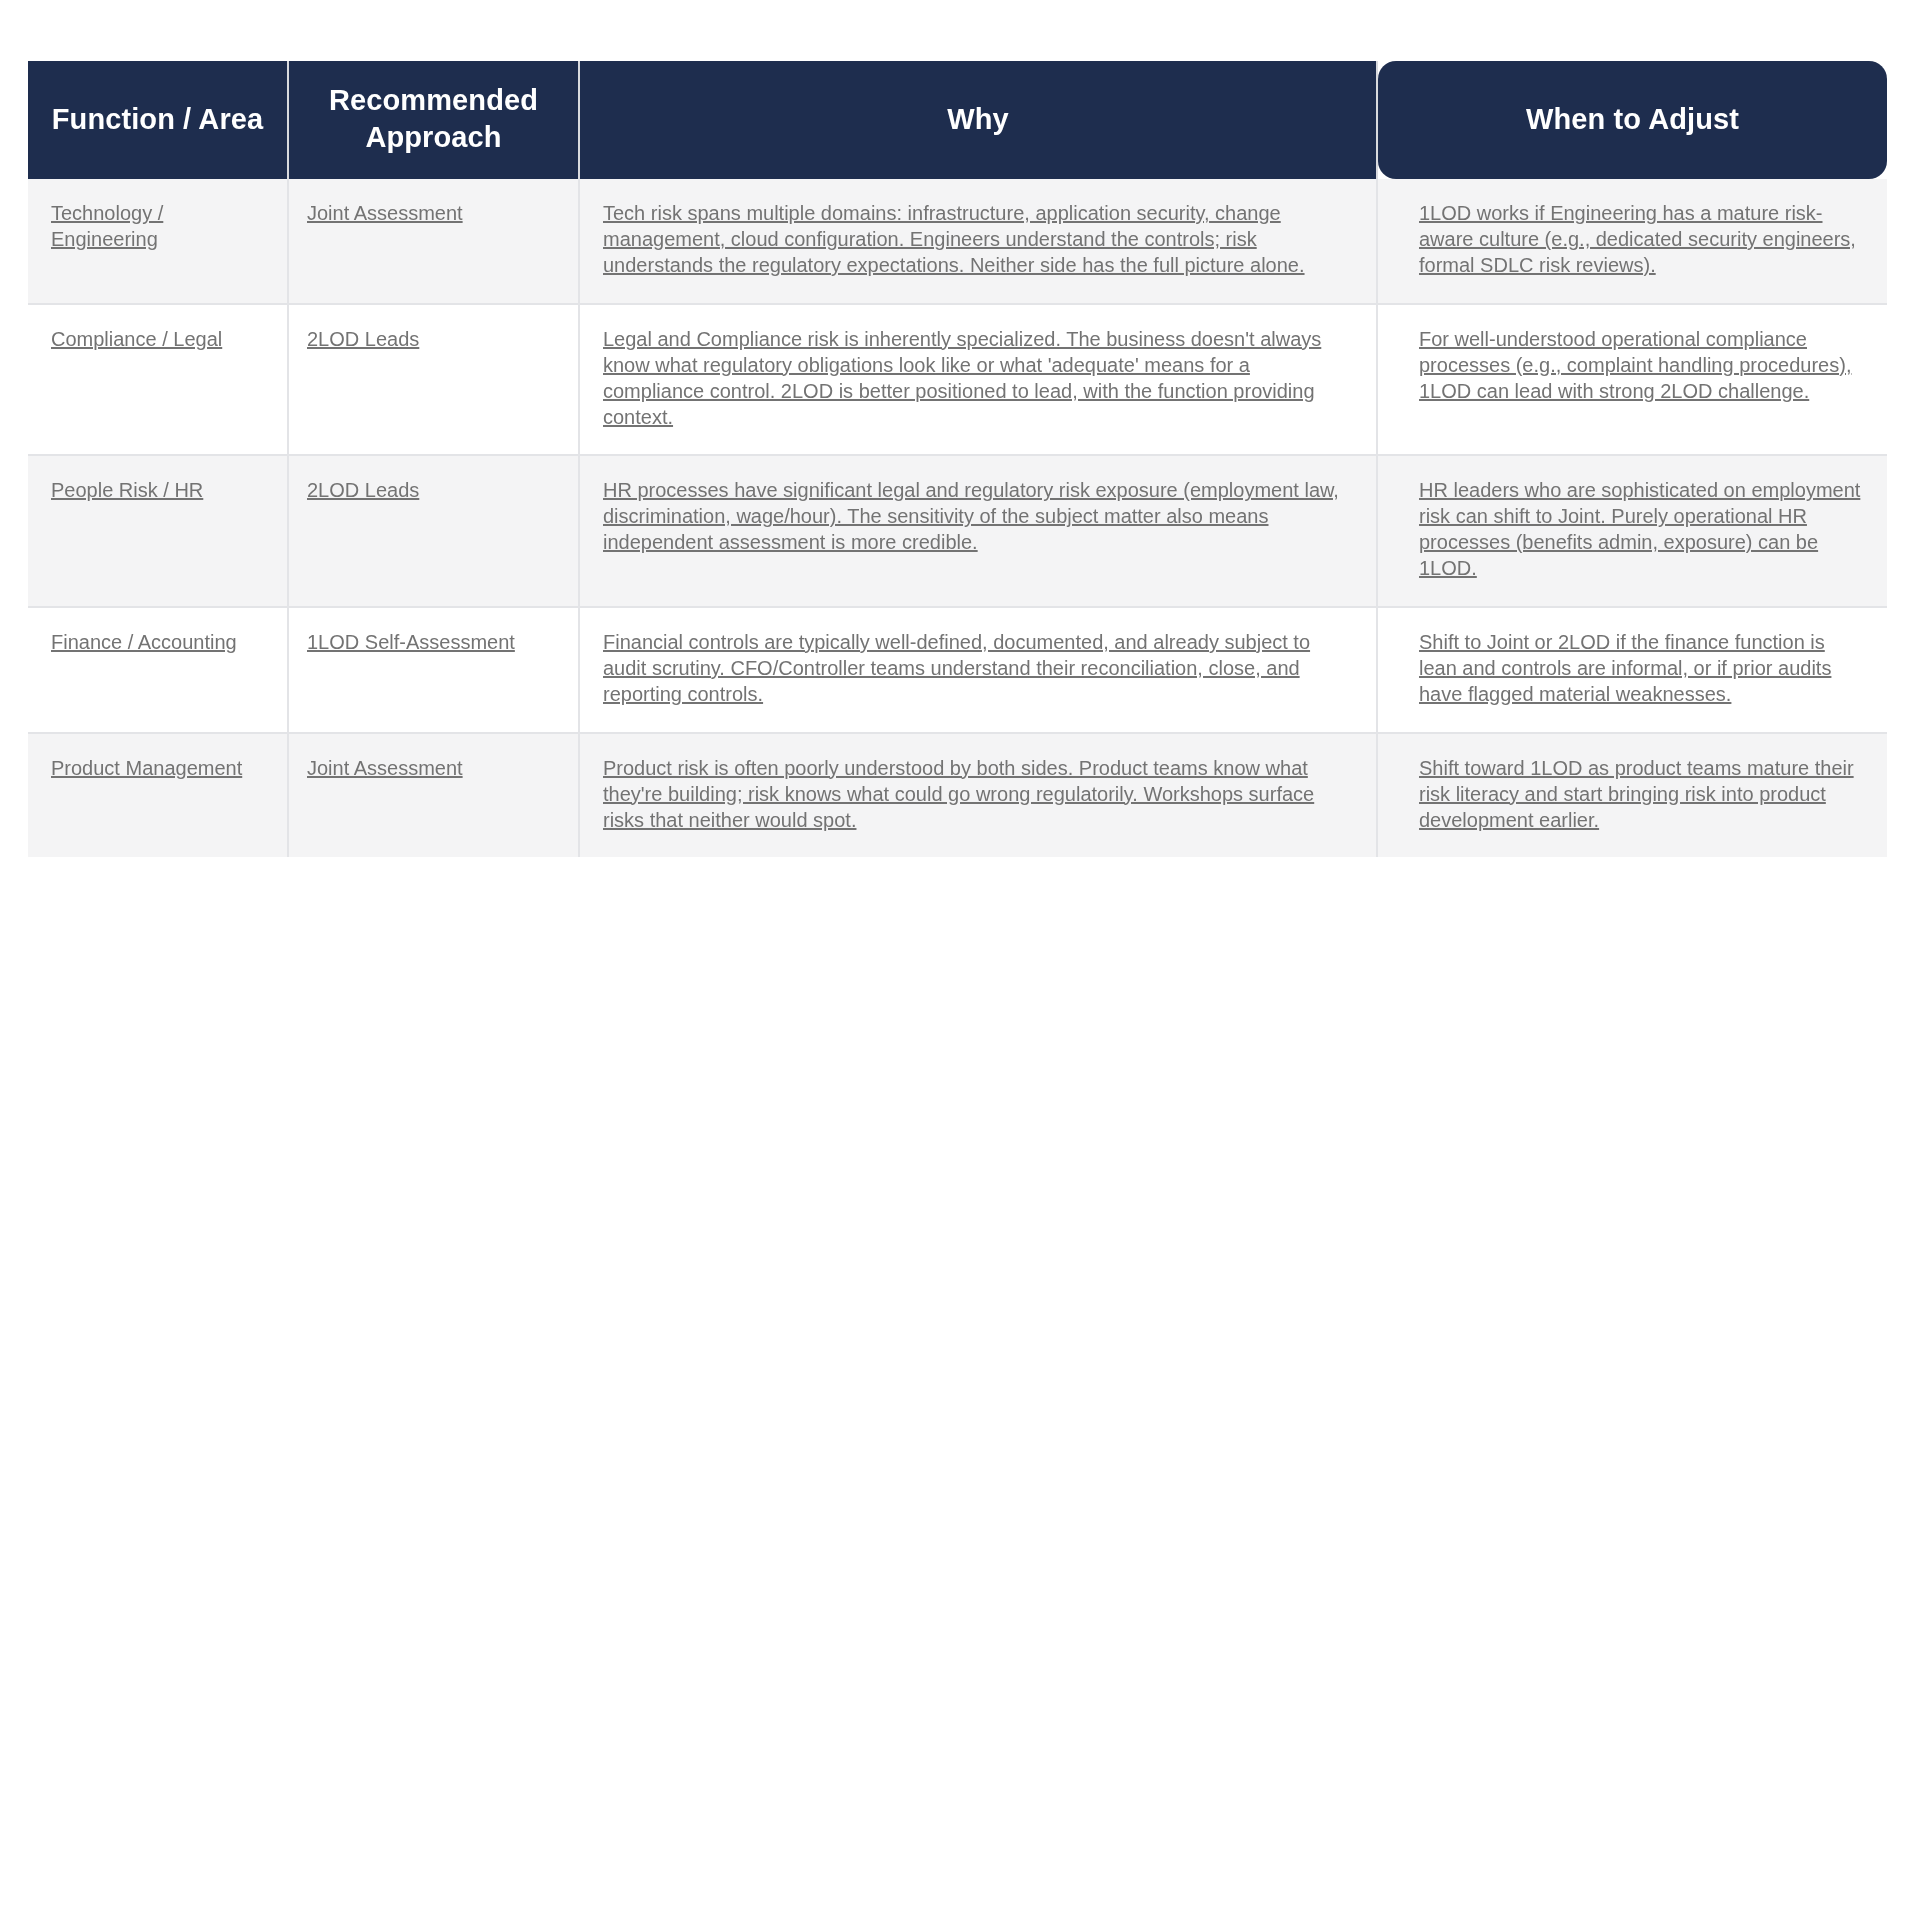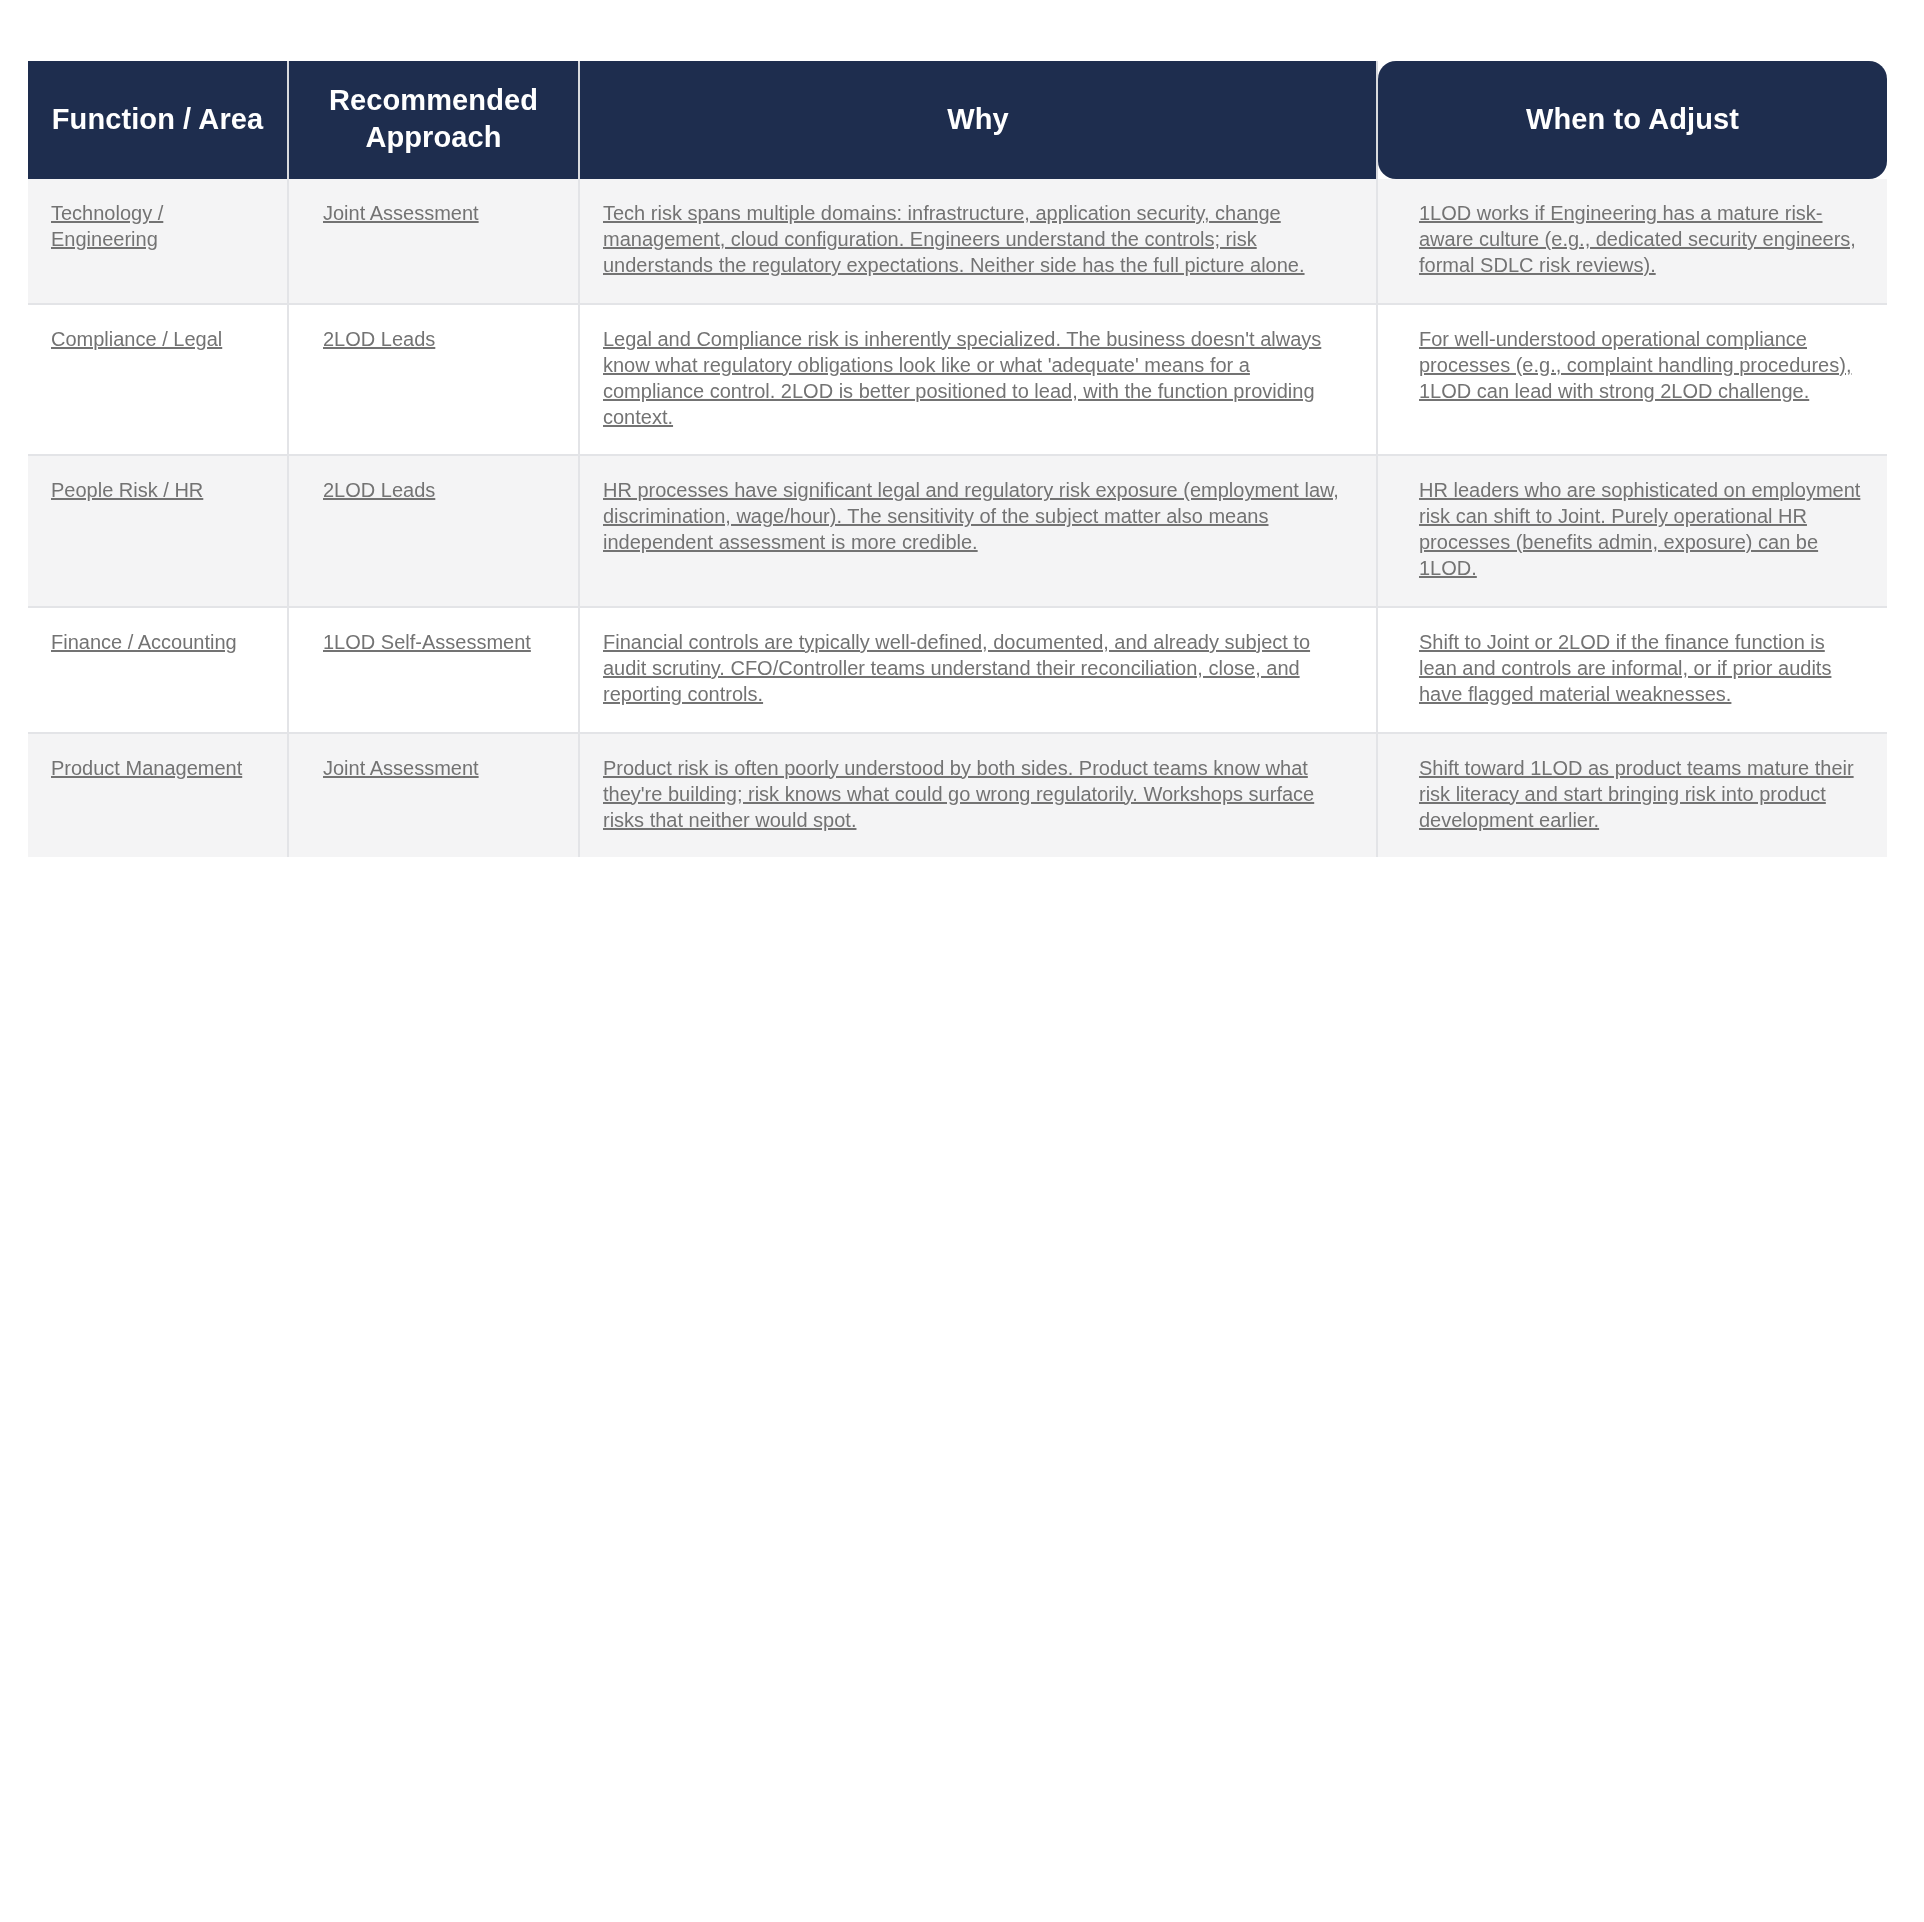--- a/index.html
+++ b/index.html
@@ -62,21 +62,21 @@
     word-wrap: break-word;
     text-decoration: underline;
   }
   tbody td:last-child { border-right: none; }
   tbody tr:last-child td { border-bottom: none; }
 
   tbody tr.stripe-gray td { background: #f4f4f5; }
   tbody tr.stripe-white td { background: #ffffff; }
 
   tbody td.cell-function { padding-left: 23px; }
-  tbody td.cell-approach { padding-left: 34px; }
+  tbody td.cell-approach { padding-left: 18px; }
   tbody td.cell-why      { padding-left: 23px; }
   tbody td.cell-when     { padding-left: 41px; }
 
   
   #fade-overlay {
     position: absolute;
     left: 0;
     right: 0;
     bottom: 0;
     height: 407px;

